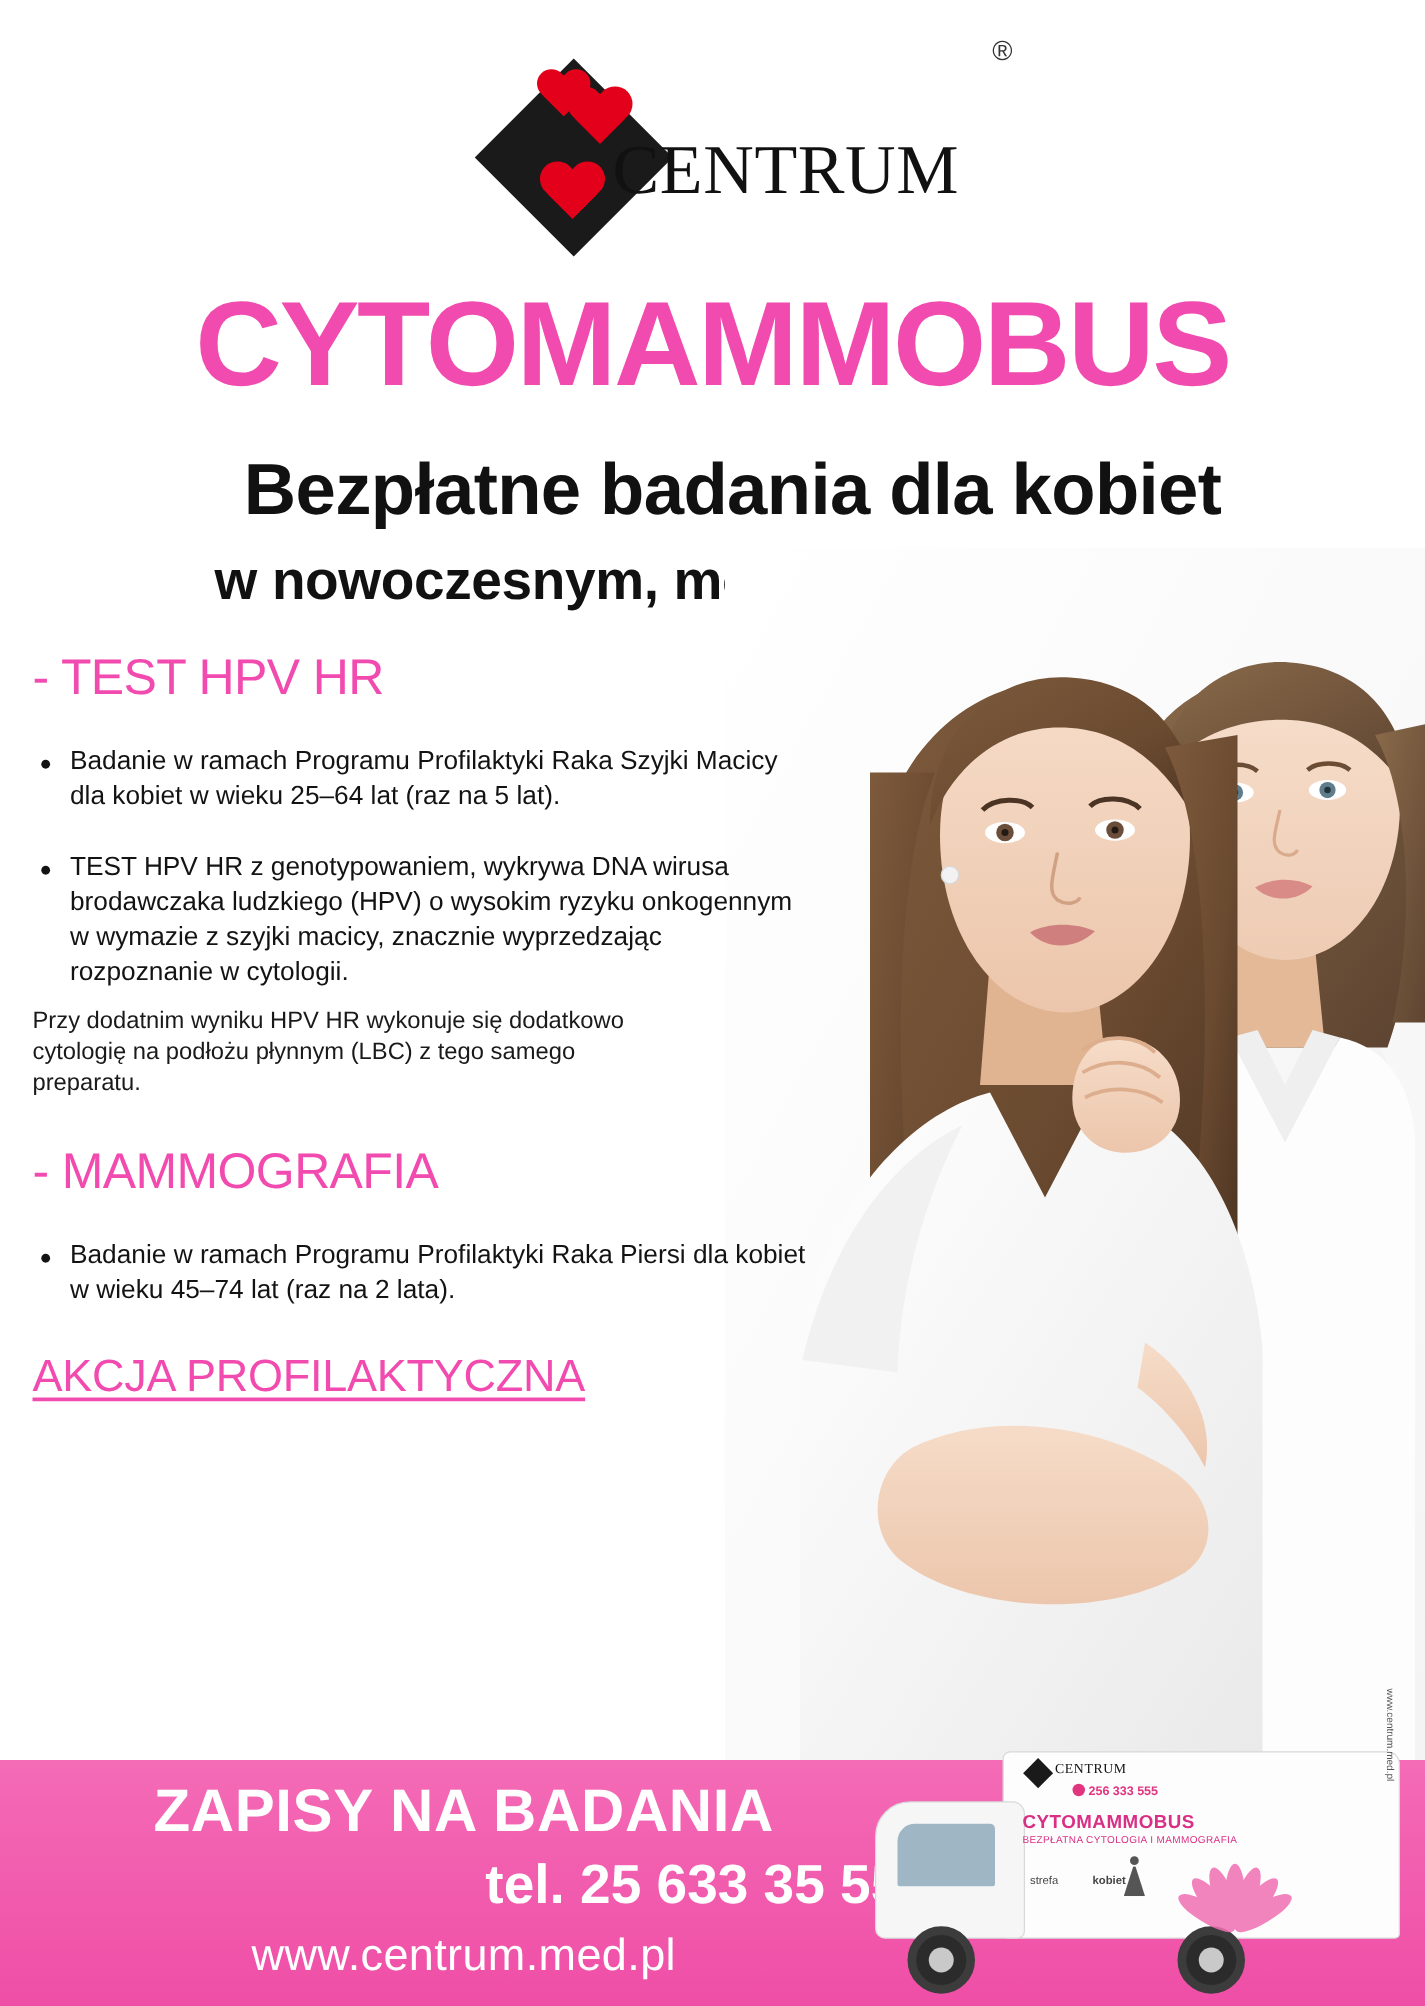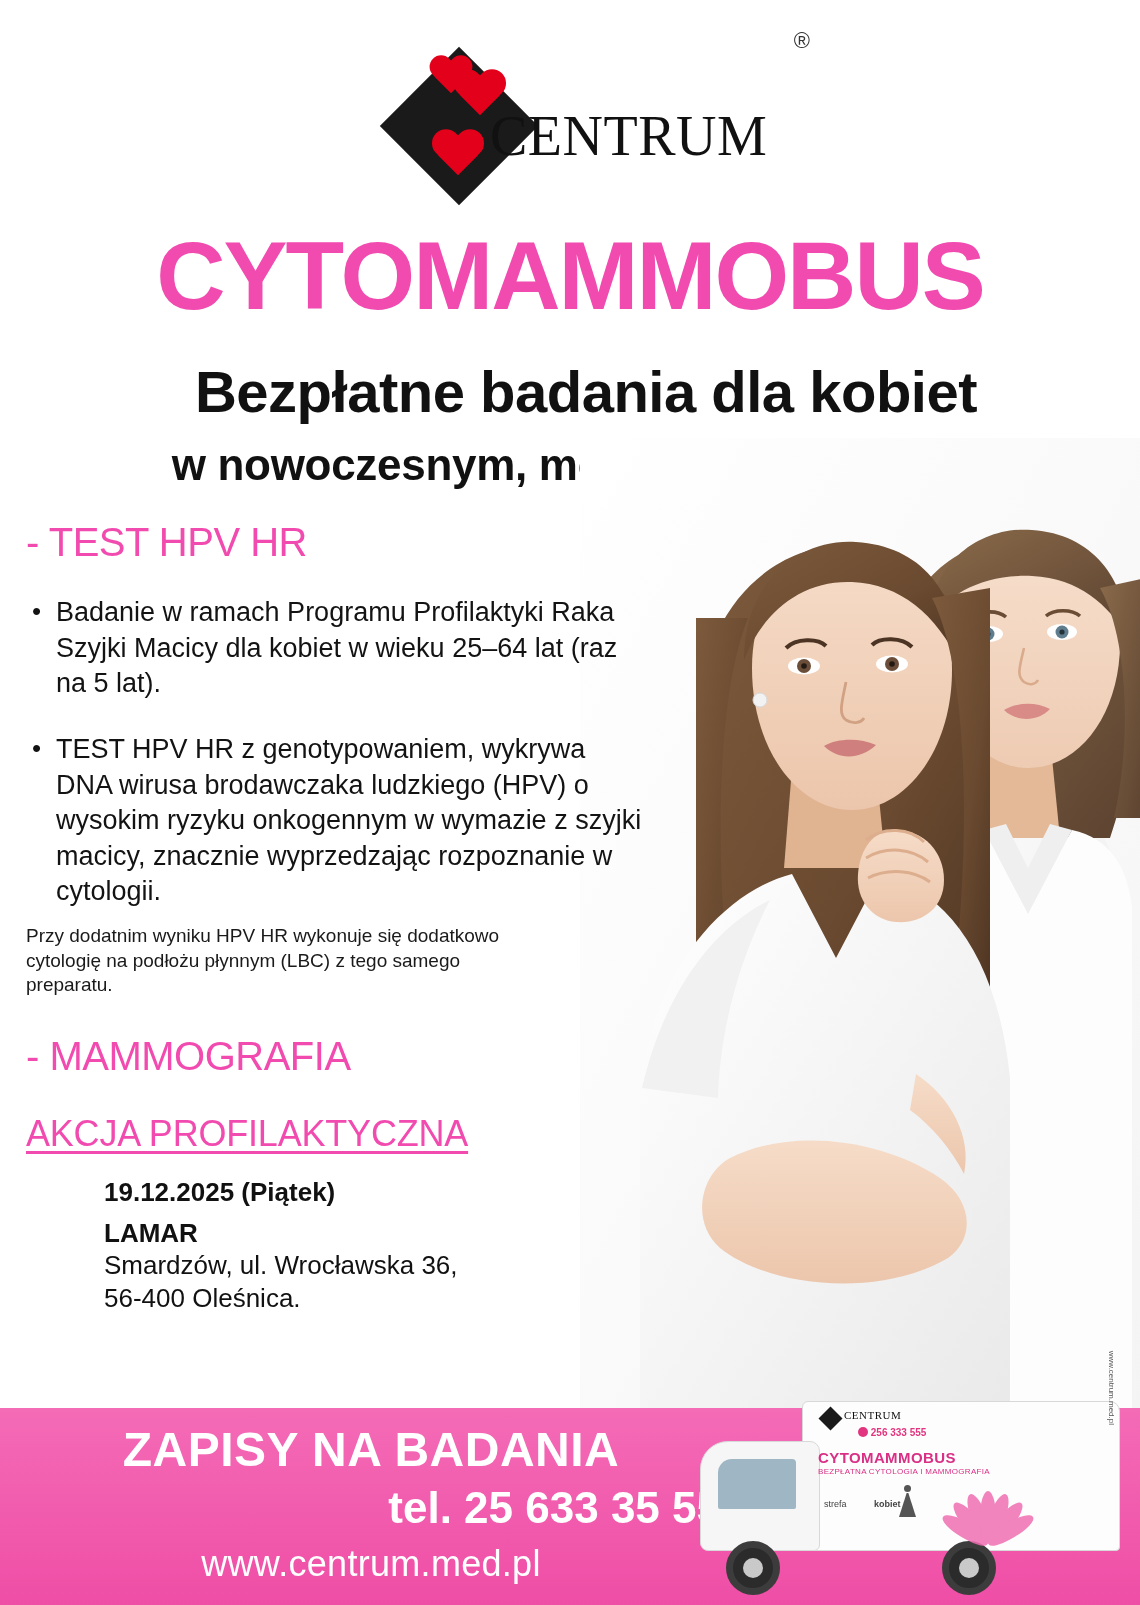--- a/index.html
+++ b/index.html
@@ -143,21 +143,21 @@
     margin: 0 0 8px 0;
   }
   ul.bullets {
     list-style: none;
     margin: 0;
     padding: 0;
   }
   ul.bullets li {
     position: relative;
     padding-left: 30px;
-    font-size: 27px;
+    font-size: 21px;
     line-height: 1.32;
     color: #131313;
     margin-bottom: 2px;
     margin-top: 30px;
   }
   ul.bullets li::before {
     content: "•";
     position: absolute;
     left: 6px;
     top: -1px;
@@ -504,30 +504,27 @@
     <div class="sect-title">- TEST HPV HR</div>
     <ul class="bullets">
       <li>Badanie w ramach Programu Profilaktyki Raka Szyjki Macicy dla kobiet w wieku 25–64 lat (raz na 5 lat).</li>
       <li>TEST HPV HR z genotypowaniem, wykrywa DNA wirusa brodawczaka ludzkiego (HPV) o wysokim ryzyku onkogennym w wymazie z szyjki macicy, znacznie wyprzedzając rozpoznanie w cytologii.</li>
     </ul>
     <div class="note">Przy dodatnim wyniku HPV HR wykonuje się dodatkowo cytologię na podłożu płynnym (LBC) z tego samego preparatu.</div>
   </div>
 
   <div class="sect2">
     <div class="sect-title">- MAMMOGRAFIA</div>
+    <ul class="bullets">
+      <li>Badanie w ramach Programu Profilaktyki Raka Piersi dla kobiet w wieku 45–74 lat (raz na 2 lata).</li>
+    </ul>
   </div>
 
   <div class="akcja">AKCJA PROFILAKTYCZNA</div>
 
-  <div class="event">
-    <div class="date">19.12.2025 (Piątek)</div>
-    <div class="place">LAMAR</div>
-    <div class="addr">Smardzów, ul. Wrocławska 36,</div>
-    <div class="addr">56-400 Oleśnica.</div>
-  </div>
 </div>
 
 <div class="footer">
   <div class="footer-inner">
     <div class="f1">ZAPISY NA BADANIA</div>
     <div class="f2">tel. 25 633 35 55</div>
     <div class="f3">www.centrum.med.pl</div>
   </div>
 
   <div class="van">

